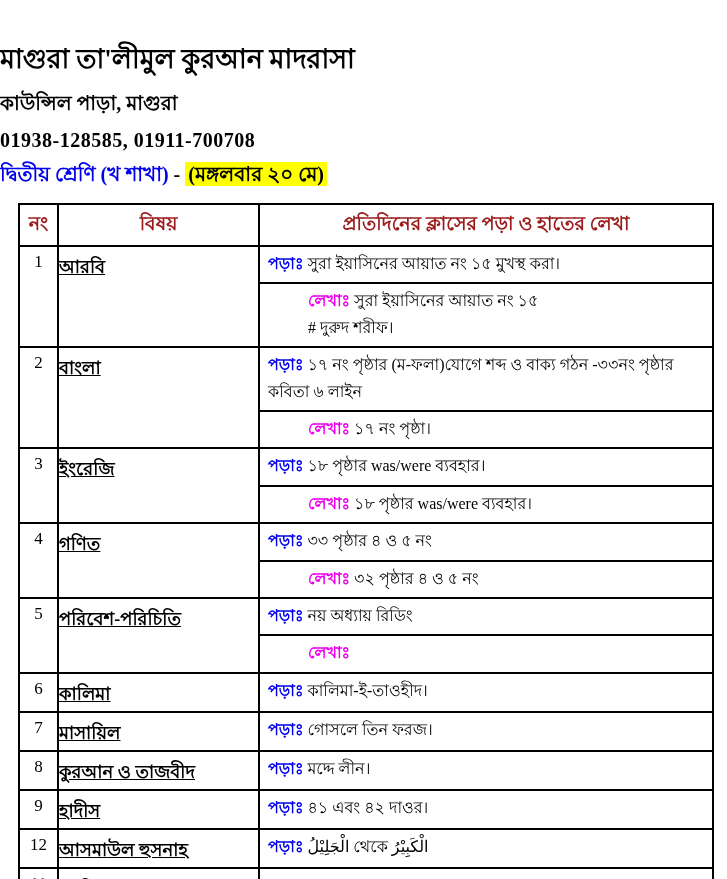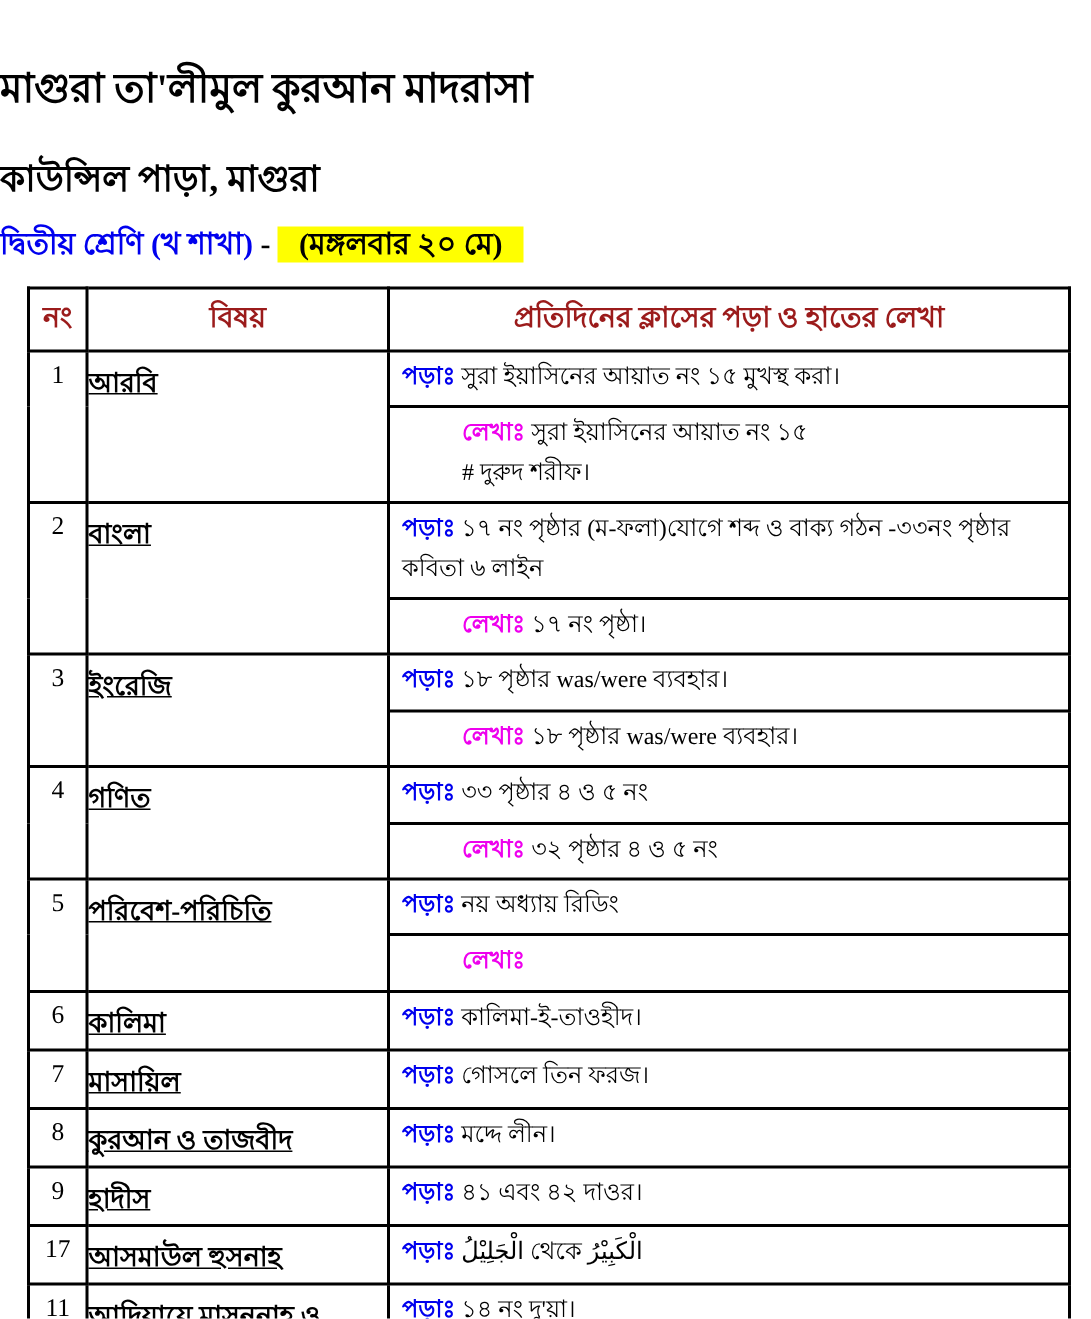--- a/index.html
+++ b/index.html
@@ -13,26 +13,26 @@
   *{margin:0;padding:0;box-sizing:border-box;}
   html,body{background:#ffffff;}
   body{
     width:727px;height:879px;
     font-family:"Liberation Serif","DejaVu Serif",serif;
     color:#000;
     overflow:hidden;
   }
   .page-header{ padding-top:44px; }
   .school-title{ font-size:27px; font-weight:bold; line-height:1.15; }
-  .school-address{ font-size:24px; font-weight:bold; margin-top:25px; }
+  .school-address{ font-size:20px; font-weight:bold; margin-top:13px; }
   .school-phones{ font-size:20px; font-weight:bold; margin-top:8px; letter-spacing:.5px; }
   .class-line{ font-size:20px; font-weight:bold; margin-top:7px; }
   .class-name{ color:var(--class-blue); }
   .class-sep{ color:#000; }
-  .class-date{ background:var(--highlight); color:#000; padding:1px 14px; }
+  .class-date{ background:var(--highlight); color:#000; padding:1px 3px; }
 
   table.lesson-table{
     border-collapse:collapse;
     margin:11px 15px 0 18px;
     width:694px;
     table-layout:fixed;
   }
   .lesson-table th,.lesson-table td{
     border:2px solid var(--border);
     vertical-align:top;
@@ -71,20 +71,21 @@
   .pora-label{ color:var(--pora-blue); font-weight:bold; }
   .lekha-label{ color:var(--lekha-magenta); font-weight:bold; }
   .lekha-line2{ }
 </style>
 </head>
 <body>
 
 <div class="page-header">
   <div class="school-title">মাগুরা তা'লীমুল কুরআন মাদরাসা</div>
   <div class="school-address">কাউন্সিল পাড়া, মাগুরা</div>
+  <div class="school-phones">01938-128585, 01911-700708</div>
   <div class="class-line">
     <span class="class-name">দ্বিতীয় শ্রেণি (খ শাখা)</span><span class="class-sep"> - </span><span class="class-date">(মঙ্গলবার ২০ মে)</span>
   </div>
 </div>
 
 <table class="lesson-table">
   <colgroup>
     <col class="c-no">
       <col class="c-subject">
       <col class="c-content">
@@ -151,21 +152,21 @@
         <td class="no">8</td>
         <td class="subject">কুরআন ও তাজবীদ</td>
         <td class="content"><span class="pora-label">পড়াঃ</span> মদ্দে লীন।</td>
       </tr>
       <tr>
         <td class="no">9</td>
         <td class="subject">হাদীস</td>
         <td class="content"><span class="pora-label">পড়াঃ</span> ৪১ এবং ৪২ দাওর।</td>
       </tr>
       <tr>
-        <td class="no">17</td>
+        <td class="no">12</td>
         <td class="subject">আসমাউল হুসনাহ</td>
         <td class="content"><span class="pora-label">পড়াঃ</span> الْجَلِيْلُ থেকে الْكَبِيْرُ</td>
       </tr>
       <tr>
         <td class="no">11</td>
         <td class="subject">আদিয়ায়ে মাসনুনাহ ও সালাত</td>
         <td class="content"><span class="pora-label">পড়াঃ</span> ১৪ নং দু'য়া।</td>
       </tr>
     </tbody>
 </table>

